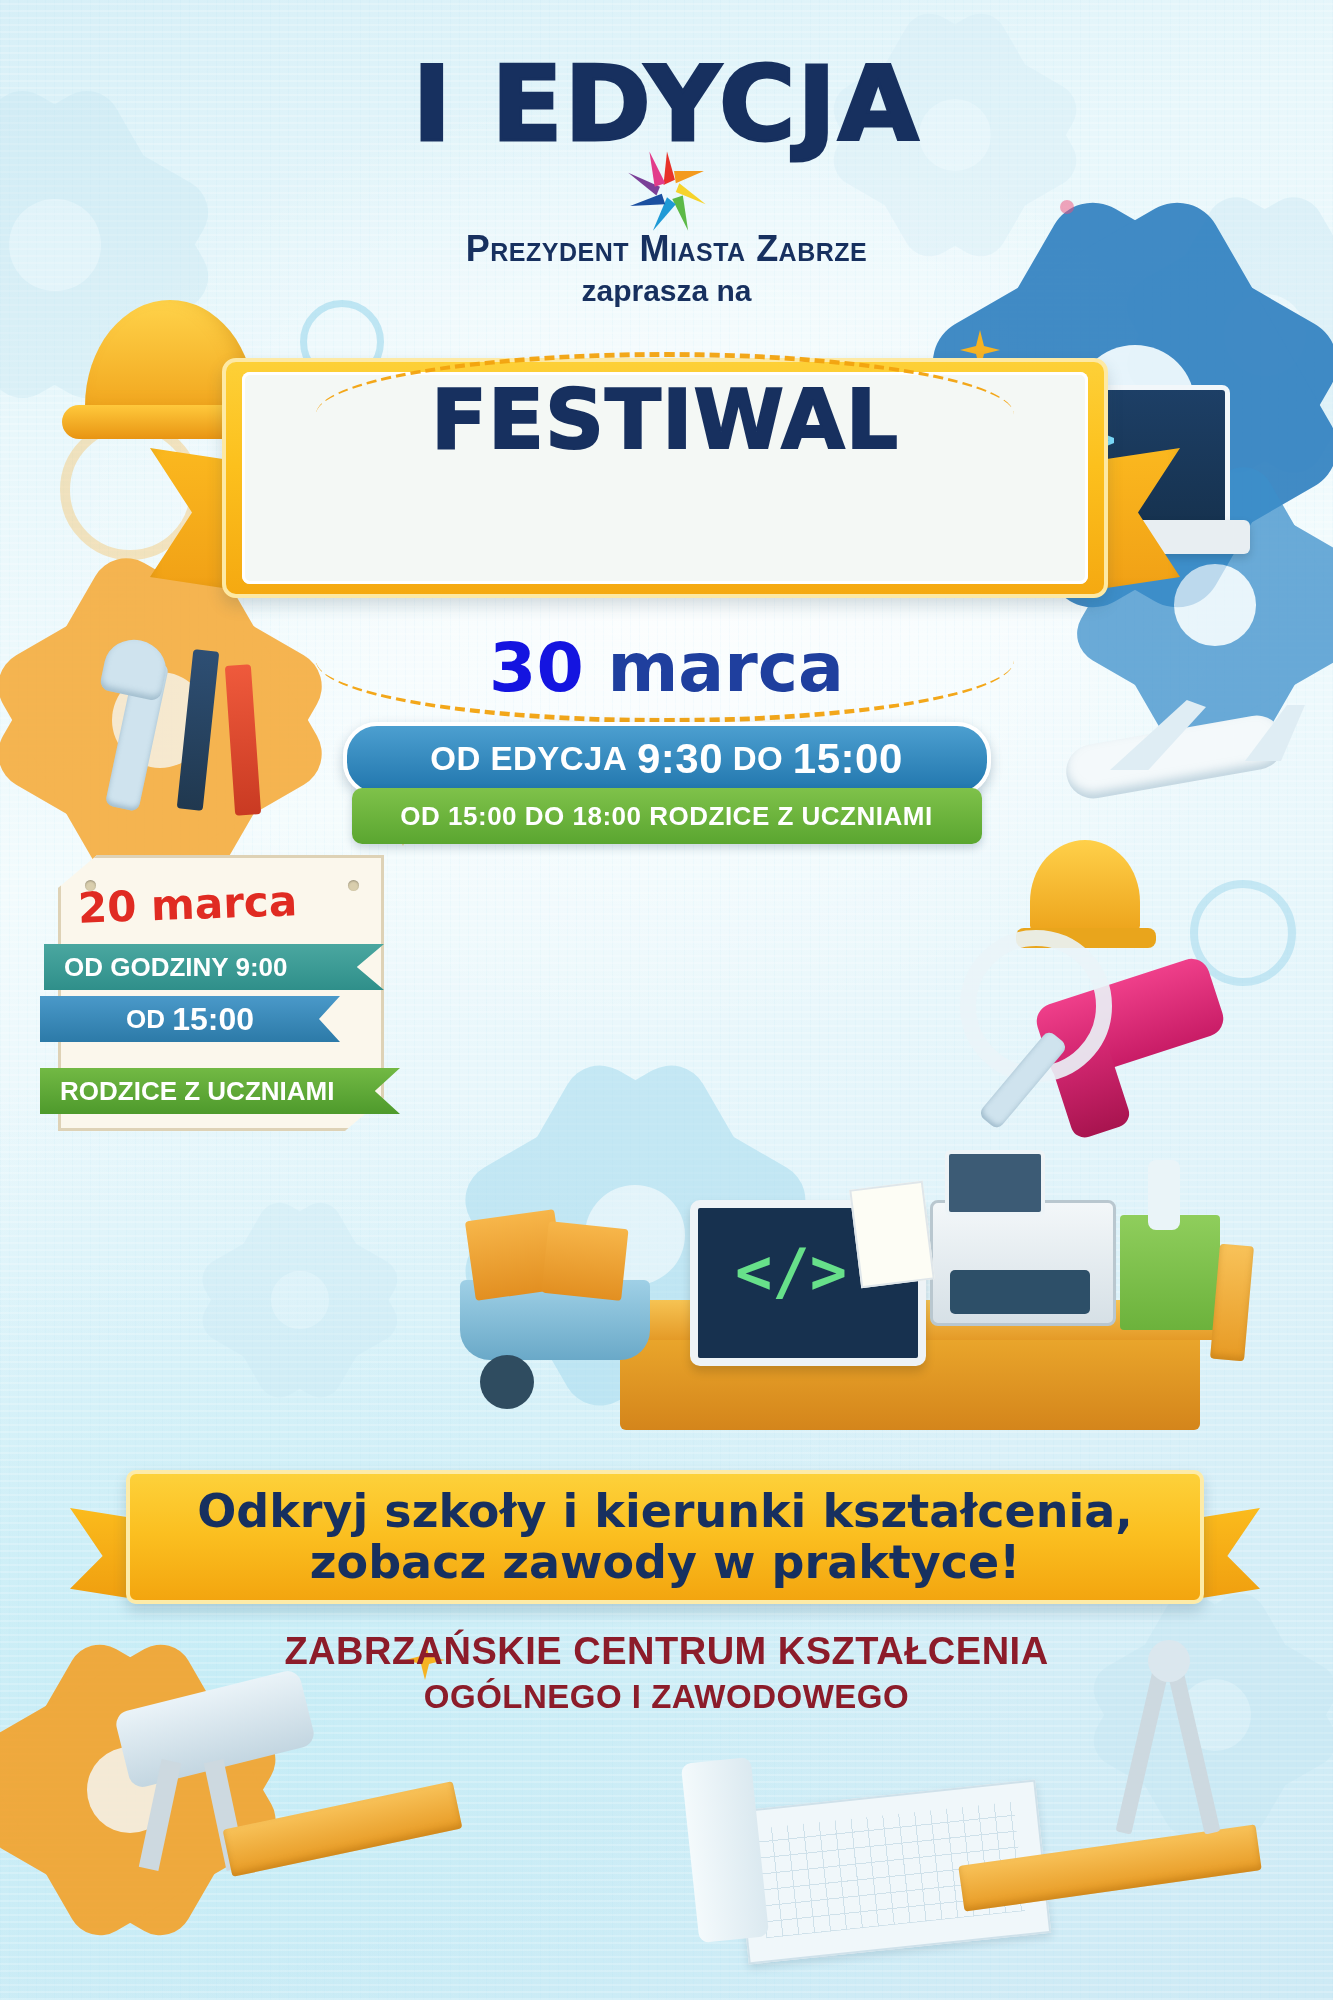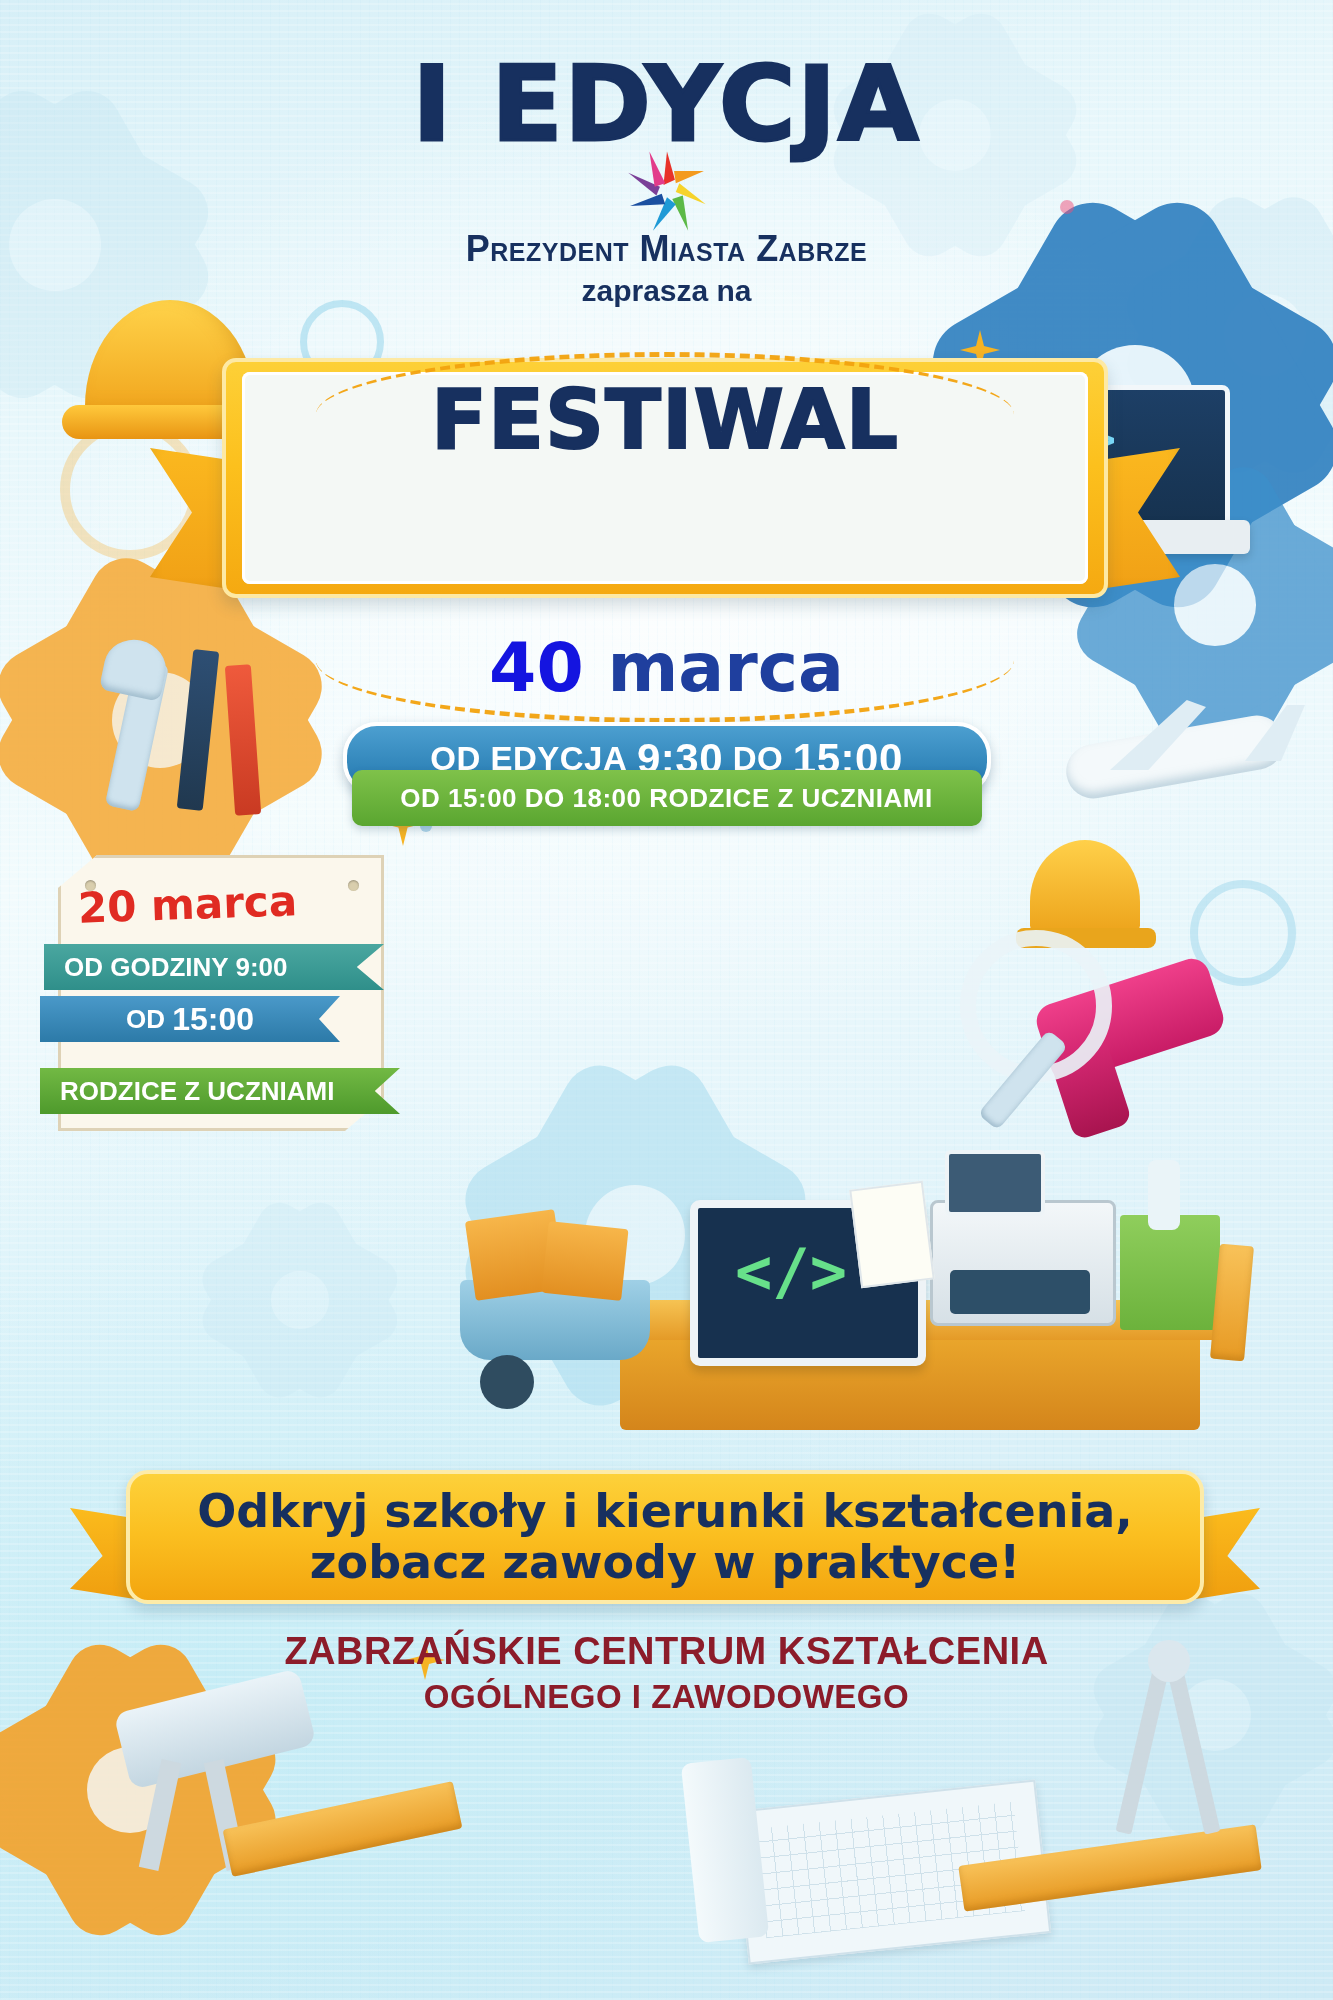--- a/index.html
+++ b/index.html
@@ -231,21 +231,21 @@
     display: flex;
     align-items: center;
     justify-content: center;
     letter-spacing: .5px;
     white-space: nowrap;
   }
   .hours-pill .big { font-size: 42px; }
 
   .parents-pill {
     position: absolute;
-    top: 770px;
+    top: 788px;
     left: 50%;
     transform: translateX(-50%);
     width: 630px;
     height: 56px;
     border-radius: 10px;
     background: linear-gradient(180deg,#7fc24a,#5aa630);
     color: #ffffff;
     font-size: 26px;
     font-weight: 700;
     display: flex;
@@ -338,21 +338,21 @@
     background: linear-gradient(180deg,#fbbb1d,#ef9d0e);
   }
   .bribbon-tail.l { left: 0;  clip-path: polygon(0 0, 100% 16%, 100% 100%, 0 84%, 34% 50%); }
   .bribbon-tail.r { right: 0; clip-path: polygon(0 16%, 100% 0, 66% 50%, 100% 84%, 0 100%); }
   .bribbon-main {
     position: absolute;
     left: 56px; right: 56px;
     top: 8px;
     height: 126px;
     background: linear-gradient(180deg,#fdd13a 0%, #fbbf20 48%, #f3a50f 100%);
-    border-radius: 22px;
+    border-radius: 10px;
     border: 4px solid #fdeba8;
     box-shadow: 0 7px 14px rgba(30,70,95,.2);
     display: flex;
     flex-direction: column;
     align-items: center;
     justify-content: center;
   }
   .bribbon-main .l1, .bribbon-main .l2 {
     color: #17305f;
     font-weight: 700;
@@ -576,21 +576,21 @@
     <div class="ribbon-tail right"></div>
     <div class="banner-main">
       <div class="banner-inner"></div>
       <div class="dash-arc top"></div>
       <div class="festiwal">FESTIWAL</div>
       <div class="dash-arc bot"></div>
     </div>
   </div>
 
   <div class="date-main">
-    <span>40</span>
+    <span>30</span>
     <span class="mon">marca</span>
   </div>
 
   <div class="hours-pill">
     <span>OD EDYCJA</span>&nbsp;
     <span class="big">9:30</span>&nbsp;
     <span>DO</span>&nbsp;
     <span class="big">15:00</span>
   </div>
 

